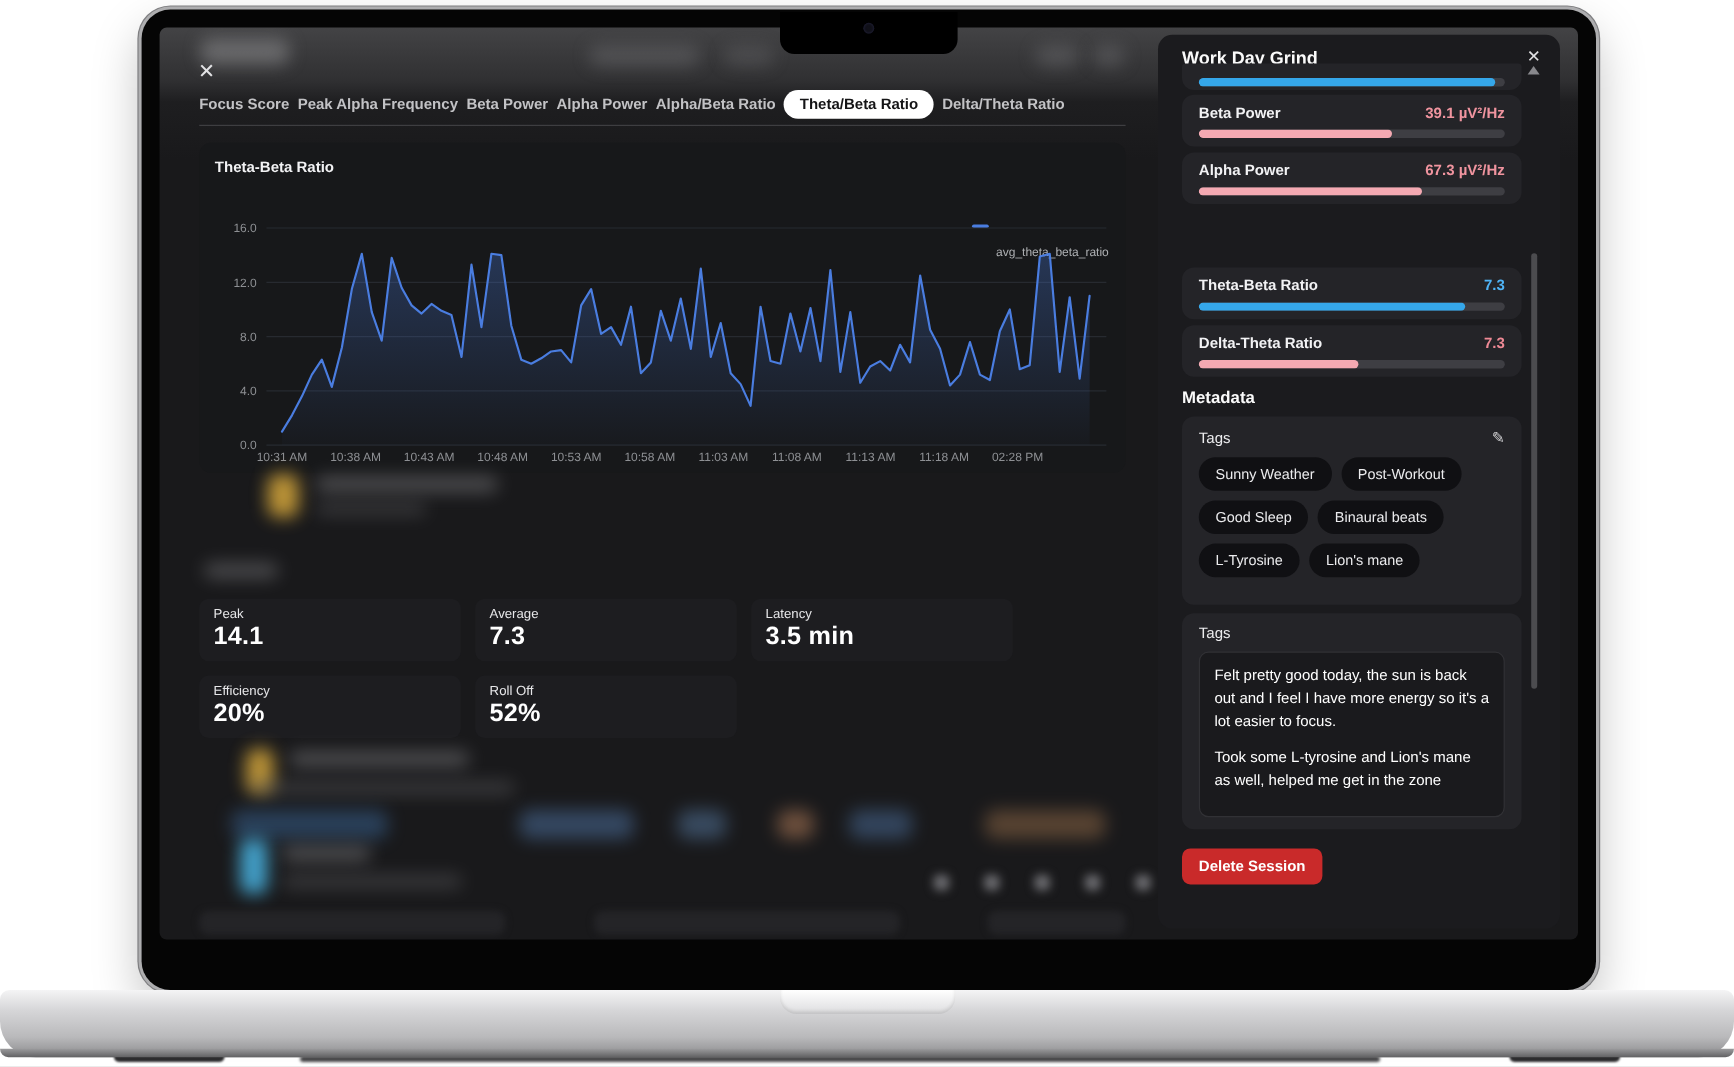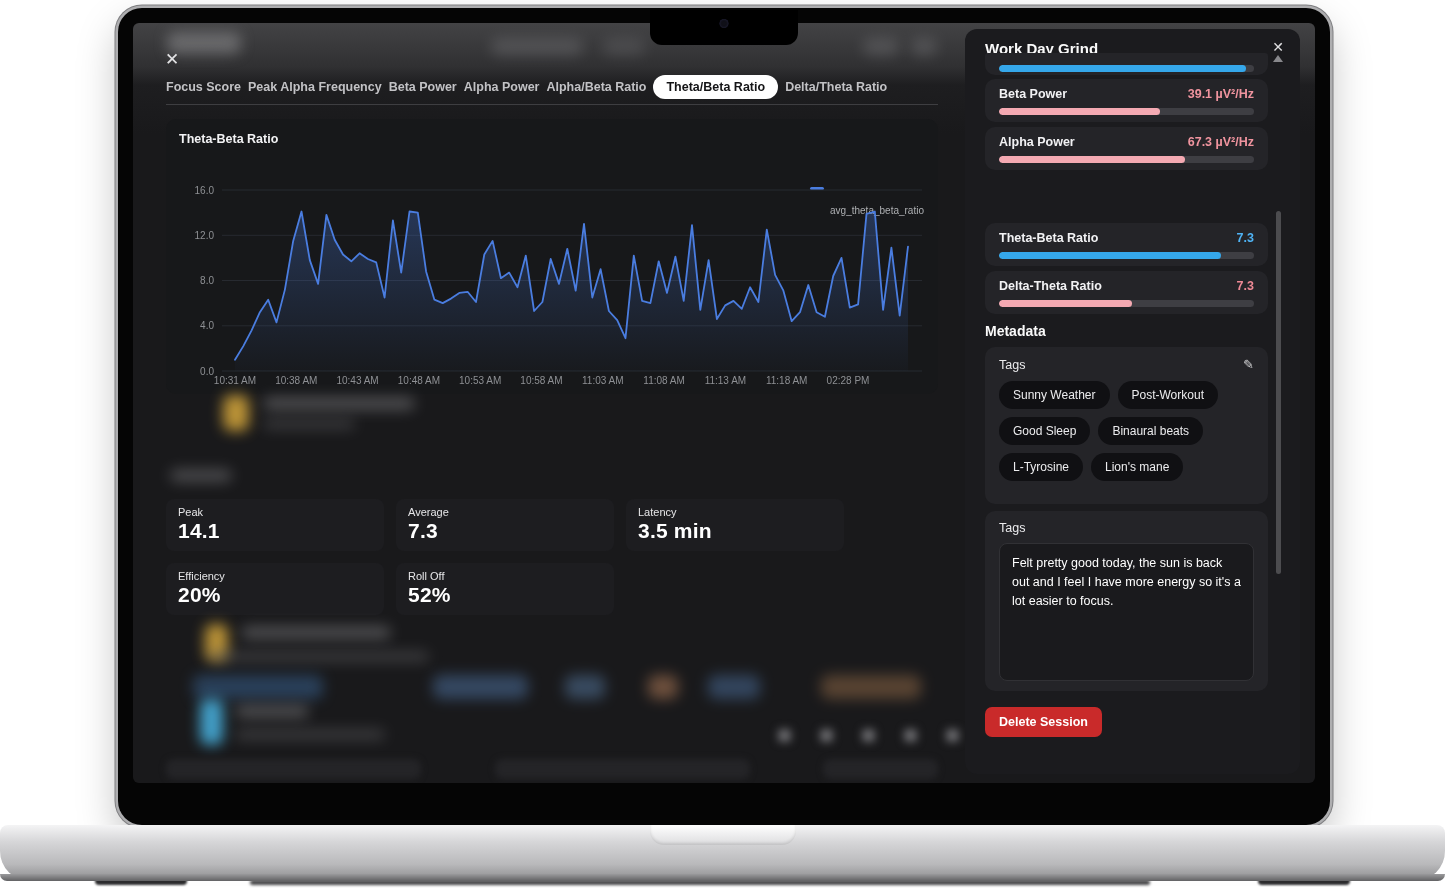--- a/index.html
+++ b/index.html
@@ -290,20 +290,21 @@
             <span class="pill">Binaural beats</span>
             <span class="pill">L-Tyrosine</span>
             <span class="pill">Lion's mane</span>
           </div>
         </div>
 
         <div class="notes-card">
           <div class="notes-label">Tags</div>
           <div class="notes-box">
             <p>Felt pretty good today, the sun is back out and I feel I have more energy so it's a lot easier to focus.</p>
+            <p>Took some L-tyrosine and Lion's mane as well, helped me get in the zone</p>
           </div>
         </div>
 
         <button class="delete-btn">Delete Session</button>
       </aside>
     </div>
 
     <div class="notch">
       <div class="camera"></div>
     </div>

